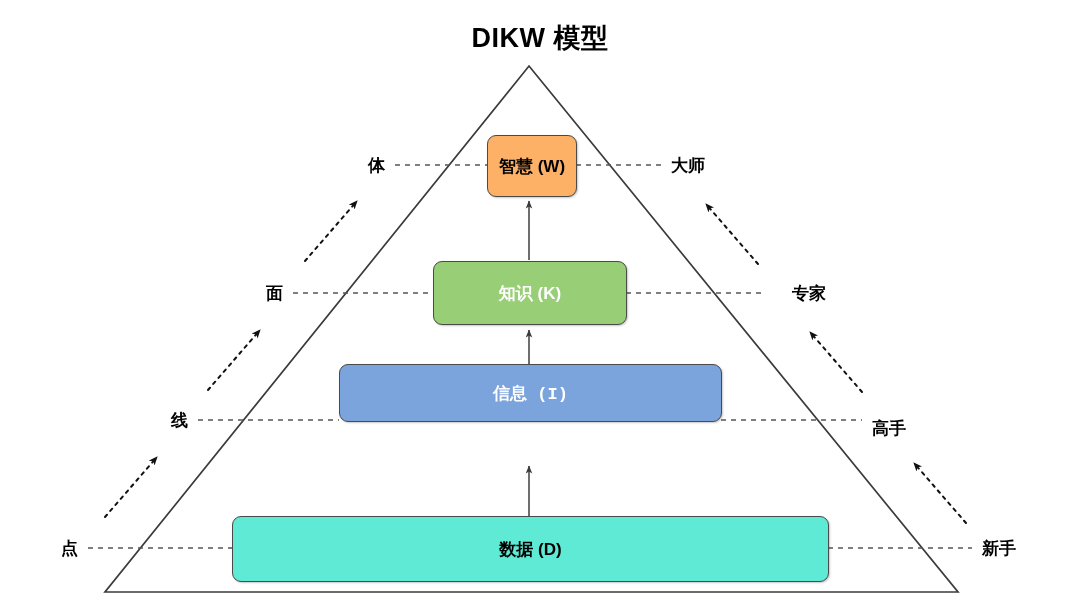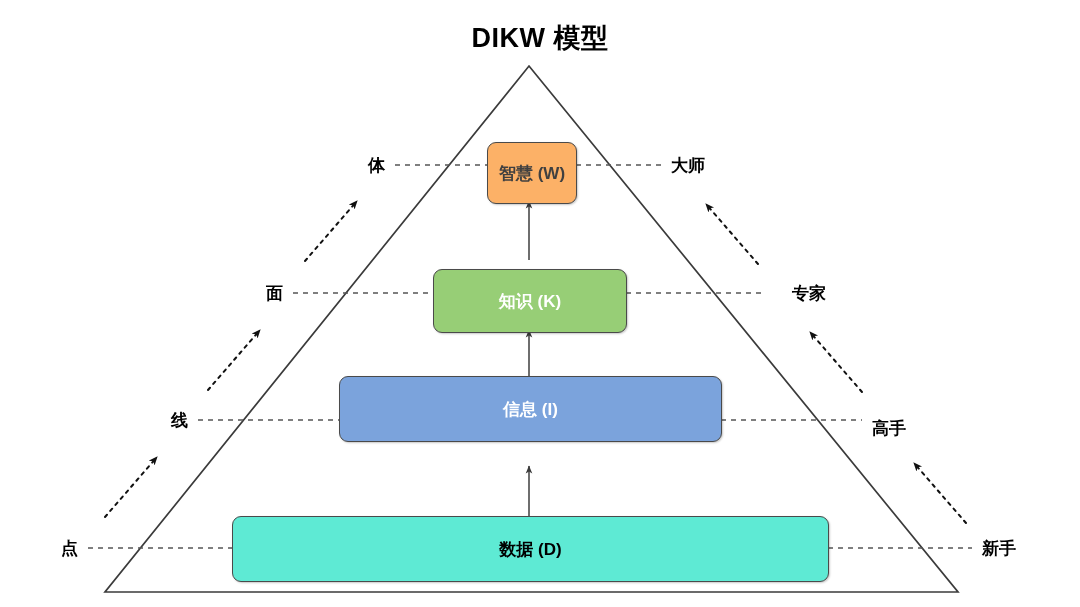--- a/index.html
+++ b/index.html
@@ -123,31 +123,31 @@
     </g>
 
     <g stroke="#111111" stroke-width="2" stroke-dasharray="3,5" stroke-linecap="round" fill="none">
       <line x1="966" y1="523" x2="914" y2="463" marker-end="url(#dashArrow)"></line>
       <line x1="862" y1="392" x2="810" y2="332" marker-end="url(#dashArrow)"></line>
       <line x1="758" y1="264" x2="706" y2="204" marker-end="url(#dashArrow)"></line>
     </g>
   </svg>
 
   <div class="layer-box" style="left:487px; top:135px; width:90px; height:62px;
-              background:#FCB167; color:#404040;margin-top:7px;">
+              background:#FCB167; color:#000000;">
     <span>智慧 (W)</span>
   </div>
 
   <div class="layer-box" style="left:433px; top:261px; width:194px; height:64px;
-              background:#97CE76; color:#ffffff;margin-top:8px;">
+              background:#97CE76; color:#ffffff;">
     <span>知识 (K)</span>
   </div>
 
-  <div class="layer-box" style="left:339px; top:376px; width:383px; height:66px;
-              background:#7BA3DC; color:#ffffff;">
+  <div class="layer-box" style="left:339px; top:364px; width:383px; height:58px;
+              background:#7BA3DC; color:#ffffff;font-family:Liberation Mono, monospace;">
     <span>信息 (I)</span>
   </div>
 
   <div class="layer-box" style="left:232px; top:516px; width:597px; height:66px;
               background:#5eead4; color:#000000;">
     <span>数据 (D)</span>
   </div>
 
   <div class="side-label left" style="left:78px; top:548px;">点</div>
   <div class="side-label left" style="left:188px; top:420px;">线</div>

